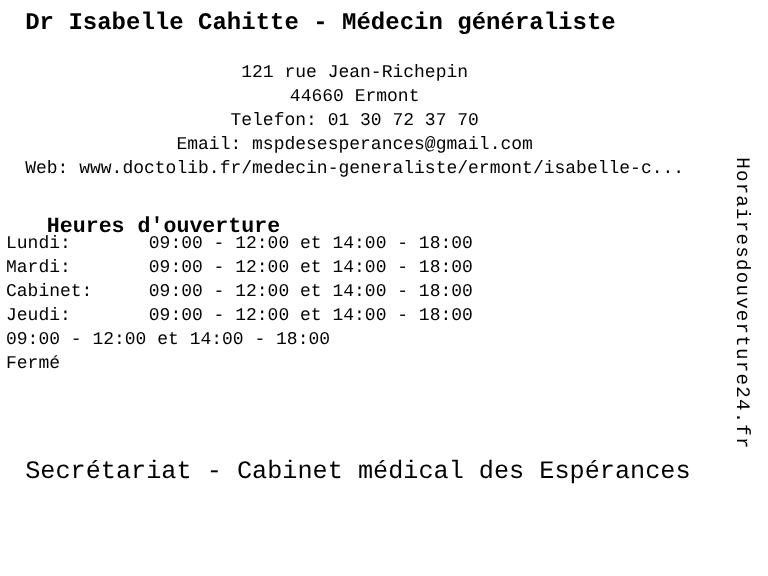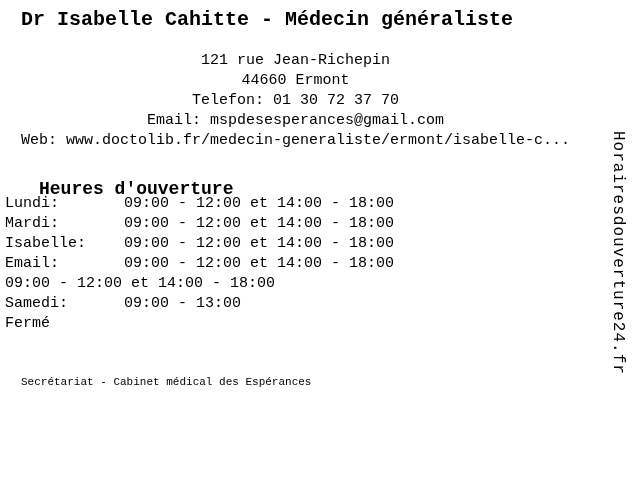--- a/index.html
+++ b/index.html
@@ -59,22 +59,22 @@
   .hours-row { display: flex; }
   .hours-row .day {
     width: 119px;
     flex: 0 0 119px;
     white-space: nowrap;
   }
   .hours-row .time { white-space: nowrap; }
   .info-text {
     position: absolute;
     left: 21px;
-    top: 372px;
-    font-size: 11px;
+    top: 384px;
+    font-size: 21px;
     line-height: 20px;
     white-space: nowrap;
   }
   .watermark {
     position: absolute;
     left: 608px;
     top: 131px;
     font-size: 16px;
     line-height: 19px;
     letter-spacing: 1px;
@@ -103,33 +103,29 @@
   <div class="hours-table">
     <div class="hours-row">
       <span class="day">Lundi:</span>
       <span class="time">09:00 - 12:00 et 14:00 - 18:00</span>
     </div>
     <div class="hours-row">
       <span class="day">Mardi:</span>
       <span class="time">09:00 - 12:00 et 14:00 - 18:00</span>
     </div>
     <div class="hours-row">
-      <span class="day">Isabelle:</span>
+      <span class="day">Cabinet:</span>
       <span class="time">09:00 - 12:00 et 14:00 - 18:00</span>
     </div>
     <div class="hours-row">
-      <span class="day">Email:</span>
+      <span class="day">Jeudi:</span>
       <span class="time">09:00 - 12:00 et 14:00 - 18:00</span>
     </div>
     <div class="hours-row">
       <span class="time">09:00 - 12:00 et 14:00 - 18:00</span>
-    </div>
-    <div class="hours-row">
-      <span class="day">Samedi:</span>
-      <span class="time">09:00 - 13:00</span>
     </div>
     <div class="hours-row">
       <span class="time">Fermé</span>
     </div>
   </div>
 
 
   <div class="info-text">Secrétariat - Cabinet médical des Espérances</div>
 
   <div class="watermark">Horairesdouverture24.fr</div>

